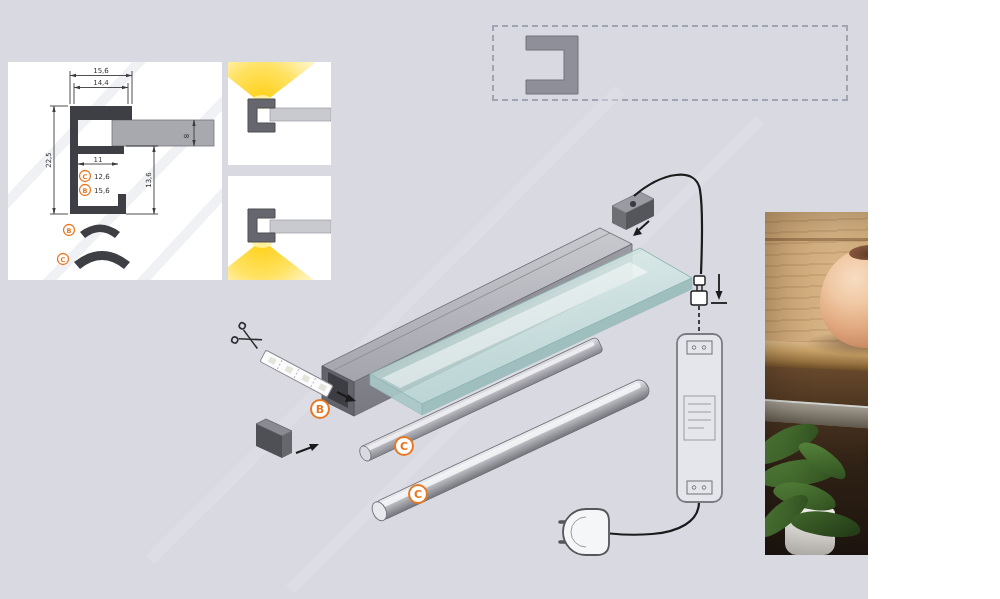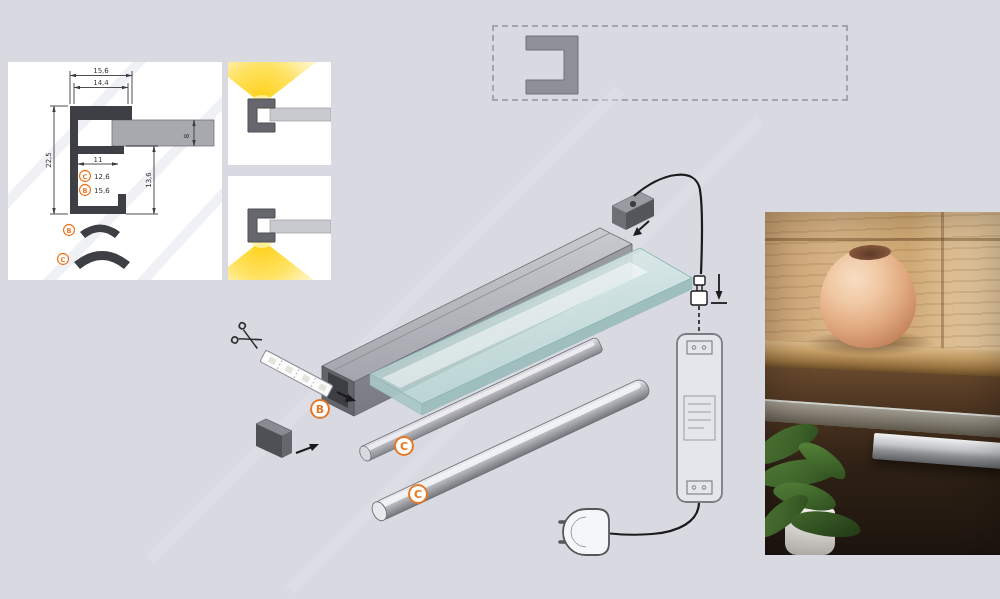--- a/index.html
+++ b/index.html
@@ -1,17 +1,17 @@
 <!DOCTYPE html>
 <html><head>
 <meta charset="utf-8">
 <style>
   * { margin:0; padding:0; box-sizing:border-box; }
   html,body { width:1000px; height:599px; font-family:"DejaVu Sans", sans-serif; }
-  .stage { position:absolute; left:0; top:0; width:1000px; height:599px; background:#d9dae1; overflow:hidden; }
+  .stage { position:absolute; left:0; top:0; width:868px; height:599px; background:#d9dae1; overflow:hidden; }
 
   .panel { position:absolute; background:#ffffff; }
   .dim-panel { left:8px; top:62px; width:214px; height:218px; }
   .light-panel-up   { left:228px; top:62px;  width:103px; height:103px; overflow:hidden; }
   .light-panel-down { left:228px; top:176px; width:103px; height:104px; overflow:hidden; }
 
   .dashed-box { position:absolute; left:492px; top:25px; width:356px; height:76px;
                 border:2px dashed #a0a5b1; }
   .dashed-box svg { position:absolute; left:14px; top:5px; }
 

